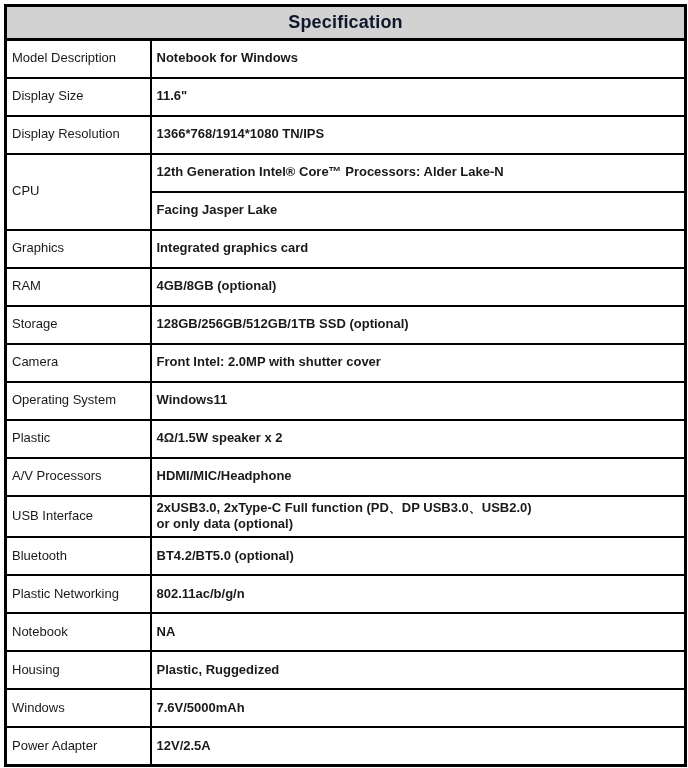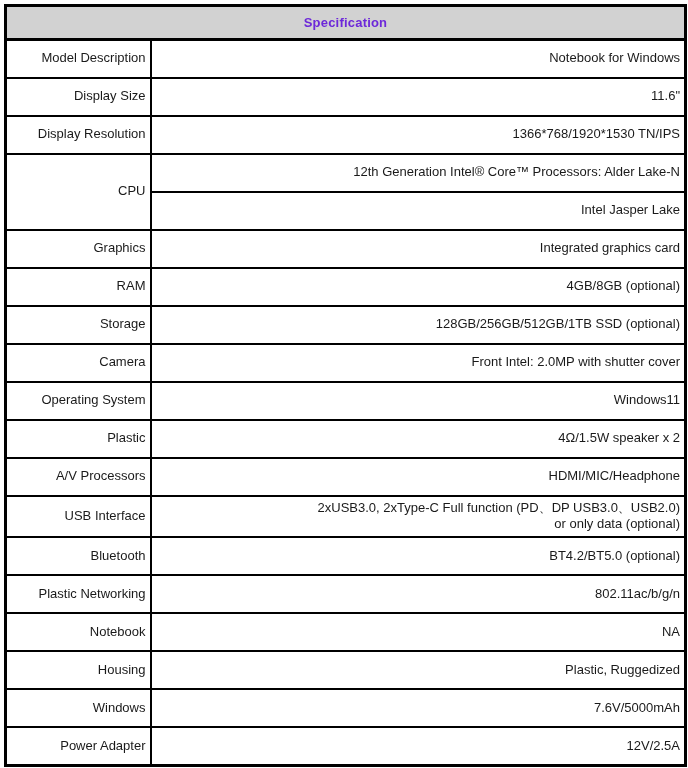--- a/index.html
+++ b/index.html
@@ -19,39 +19,38 @@
     width: 680px;
     border-collapse: collapse;
     table-layout: fixed;
     border: 3px solid #000000;
   }
   table.spec-table col.label-col { width: 145px; }
   table.spec-table col.value-col { width: 535px; }
   th.title-cell {
     height: 34px;
     background: #d2d2d2;
-    color: #6d28d9;
-    font-size: 13px;
+    color: #0f172a;
+    font-size: 18px;
     font-weight: bold;
     vertical-align: middle;
     border: 2px solid #000000;
     border-bottom-width: 3px;
     letter-spacing: 0.2px;
   }
   td {
     border: 2px solid #000000;
     font-size: 13px;
     vertical-align: middle;
     padding: 3px 4px 3px 5px;
     line-height: 1.3;
     overflow: hidden;
-    text-align: right;
   }
   td.label-cell { background: #ffffff; }
-  td.value-cell { white-space: pre-line; }
+  td.value-cell { white-space: pre-line; font-weight: bold; }
   tr.std-row  { height: 38px; }
   tr.tall-row { height: 32px; }
 </style>
 </head>
 <body>
 
 <div class="page">
   <table class="spec-table">
     <colgroup>
       <col class="label-col">
@@ -66,28 +65,28 @@
       <tr class="std-row">
         <td class="label-cell">Model Description</td>
         <td class="value-cell">Notebook for Windows</td>
       </tr>
       <tr class="std-row">
         <td class="label-cell">Display Size</td>
         <td class="value-cell">11.6"</td>
       </tr>
       <tr class="std-row">
         <td class="label-cell">Display Resolution</td>
-        <td class="value-cell">1366*768/1920*1530 TN/IPS</td>
+        <td class="value-cell">1366*768/1914*1080 TN/IPS</td>
       </tr>
       <tr class="std-row">
         <td class="label-cell" rowspan="2">CPU</td>
         <td class="value-cell">12th Generation Intel® Core™ Processors: Alder Lake-N</td>
       </tr>
       <tr class="std-row">
-        <td class="value-cell">Intel Jasper Lake</td>
+        <td class="value-cell">Facing Jasper Lake</td>
       </tr>
       <tr class="std-row">
         <td class="label-cell">Graphics</td>
         <td class="value-cell">Integrated graphics card</td>
       </tr>
       <tr class="std-row">
         <td class="label-cell">RAM</td>
         <td class="value-cell">4GB/8GB (optional)</td>
       </tr>
       <tr class="std-row">

